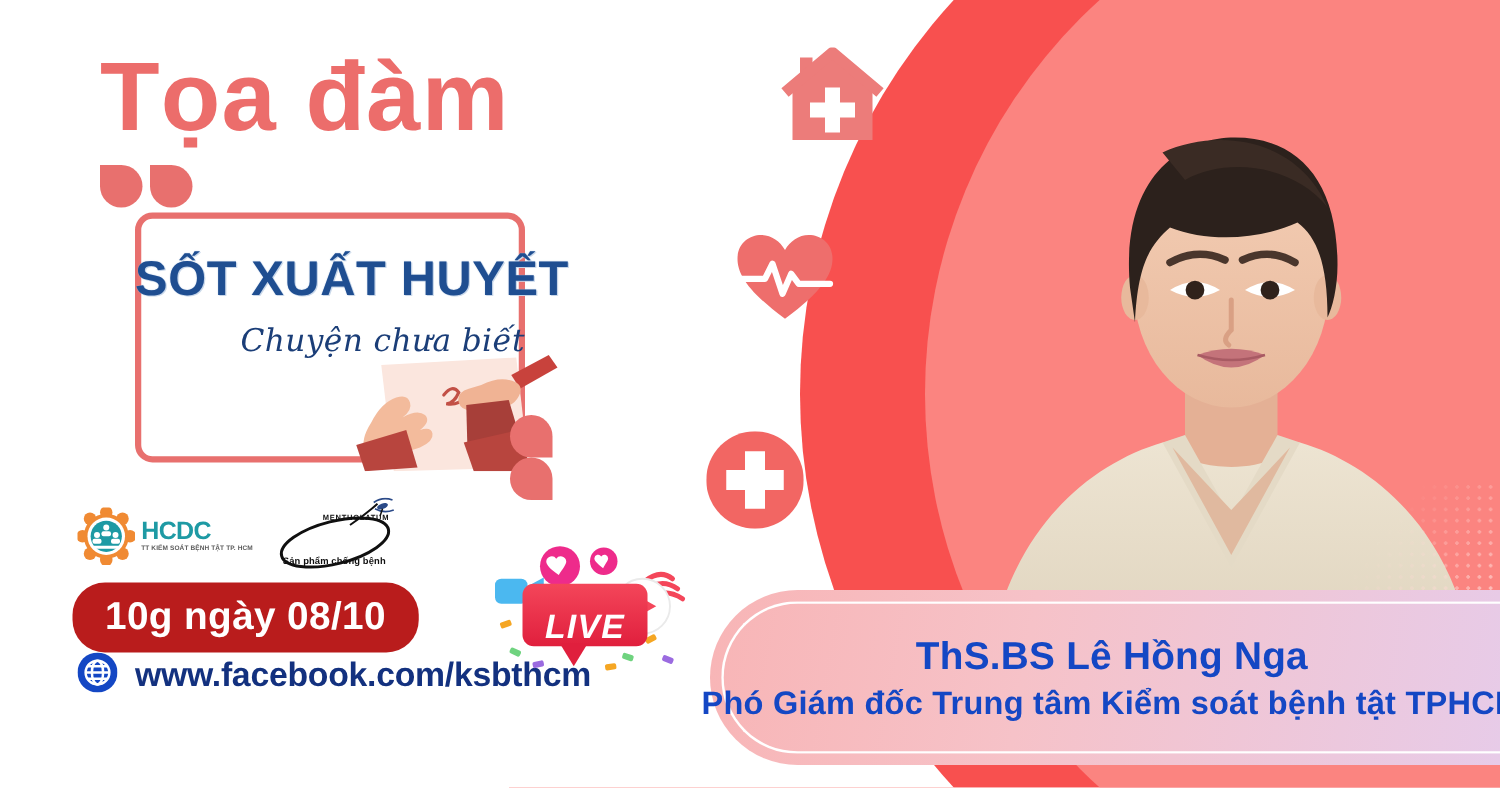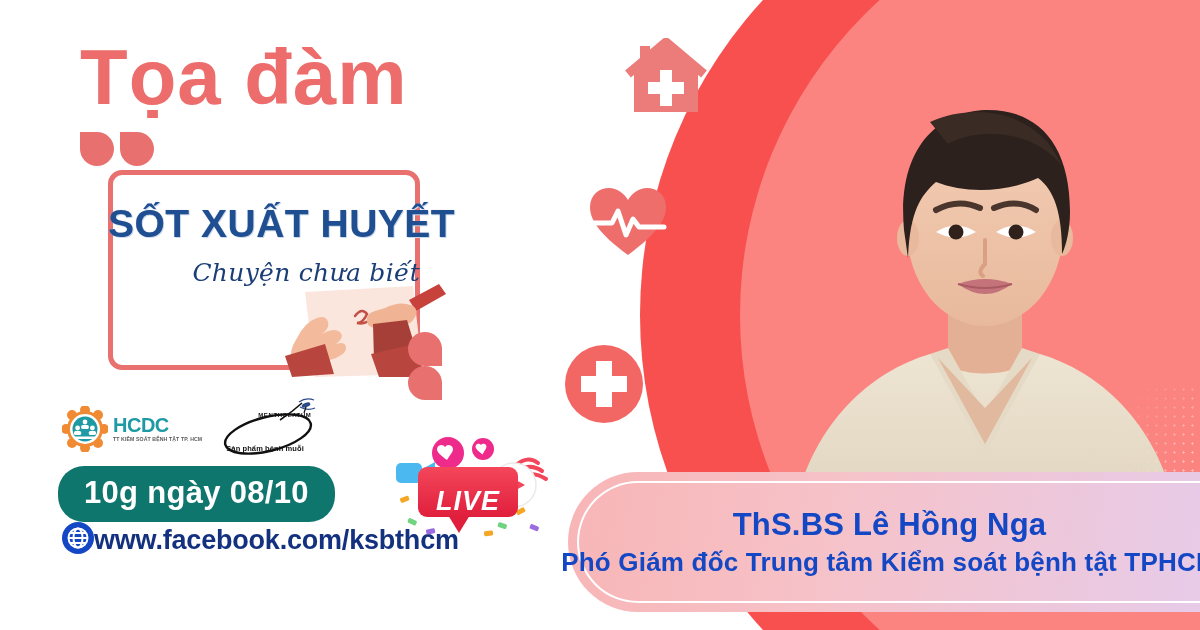--- a/index.html
+++ b/index.html
@@ -97,24 +97,24 @@
   .remos-name{
     position:absolute;left:2px;top:22px;font-size:28px;font-weight:bold;
     color:#101010;letter-spacing:-1px;font-family:"DejaVu Sans",sans-serif;
   }
   .remos-top{position:absolute;left:38px;top:14px;font-size:6px;font-weight:bold;color:#101010;letter-spacing:.6px;}
   .remos-sub{position:absolute;left:6px;top:46px;font-size:7.5px;font-weight:bold;color:#101010;letter-spacing:.1px;}
 
   
   .timebadge{
     position:absolute;left:58px;top:466px;
-    background:#0f766e;color:#fff;border-radius:26px;
+    background:#b91c1c;color:#fff;border-radius:26px;
     padding:9px 26px 11px;font-size:31px;font-weight:bold;letter-spacing:.3px;
   }
-  .urlrow{position:absolute;left:62px;top:522px;display:flex;align-items:center;}
+  .urlrow{position:absolute;left:62px;top:522px;display:flex;align-items:center;gap:14px;}
   .urltext{font-size:27px;font-weight:bold;color:#13317F;letter-spacing:-.2px;}
 
   
   .live{position:absolute;left:390px;top:435px;width:165px;height:105px;}
   .live-bubble{
     position:absolute;left:28px;top:32px;width:100px;height:50px;
     background:linear-gradient(180deg,#F4465A 0%,#E01F3D 100%);
     border-radius:9px;display:flex;align-items:flex-end;justify-content:center;
   }
   .live-bubble::after{
@@ -298,21 +298,21 @@
         <ellipse cx="48" cy="36" rx="44" ry="17" fill="none" stroke="#101010" stroke-width="2.4" transform="rotate(-14 48 36)"></ellipse>
         <path d="M60 22 q12 -8 22 -17" stroke="#101010" stroke-width="1.6" fill="none"></path>
         <g transform="translate(76,0)">
           <ellipse cx="10" cy="7" rx="4.5" ry="2.2" fill="#2b4a88" transform="rotate(-20 10 7)"></ellipse>
           <path d="M3 4 q7 -5 15 -2" stroke="#2b4a88" stroke-width="1.3" fill="none"></path>
           <path d="M4 9 q7 4 15 1" stroke="#2b4a88" stroke-width="1.3" fill="none"></path>
           <path d="M10 9 l-2 6" stroke="#101010" stroke-width="1.2"></path>
         </g>
       </svg>
       <div class="remos-top">MENTHOLATUM</div>
-      <div class="remos-sub">Sản phẩm bệnh muỗi</div>
+      <div class="remos-sub">Sản phẩm chống bệnh</div>
     </div>
   </div>
 
   <div class="timebadge">10g ngày 08/10</div>
 
   <div class="urlrow">
     <span>
       <svg width="32" height="32" viewBox="0 0 32 32">
         <circle cx="16" cy="16" r="16" fill="#1447C4"></circle>
         <circle cx="16" cy="16" r="9.5" fill="none" stroke="#ffffff" stroke-width="2"></circle>

